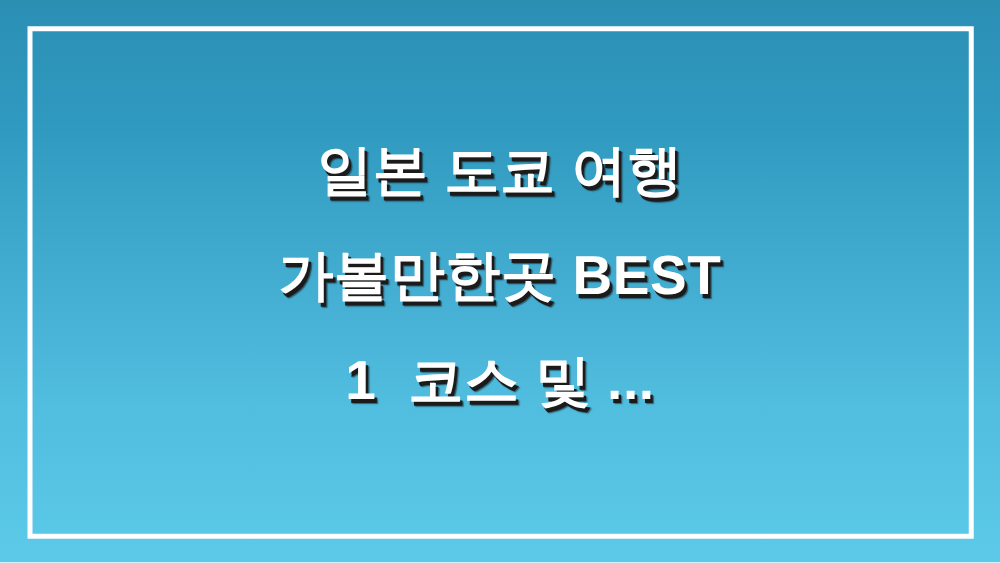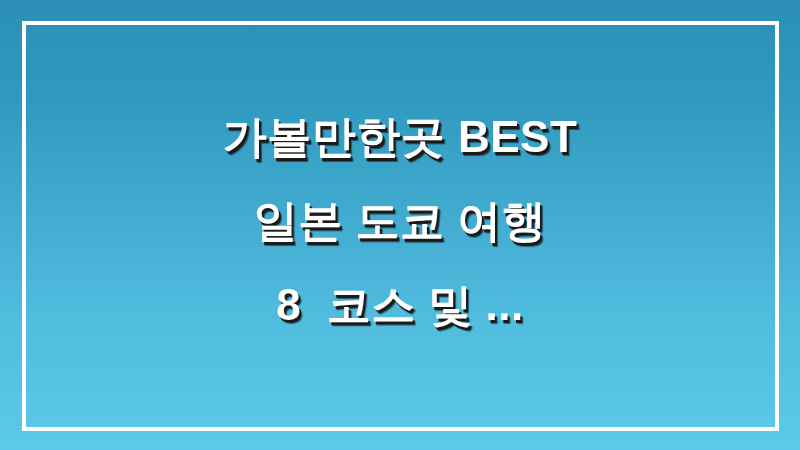--- a/index.html
+++ b/index.html
@@ -72,18 +72,18 @@
   }
 </style>
 </head>
 <body>
 
 <div id="thumbnail-card">
 
   <div id="card-frame"></div>
 
   <div id="title-block">
+    <span class="title-line">일본 도쿄 여행</span>
     <span class="title-line">가볼만한곳 BEST</span>
-    <span class="title-line">일본 도쿄 여행</span>
-    <span class="title-line">8  코스 및 ...</span>
+    <span class="title-line">1  코스 및 ...</span>
   </div>
 
 </div>
 
 </body></html>

